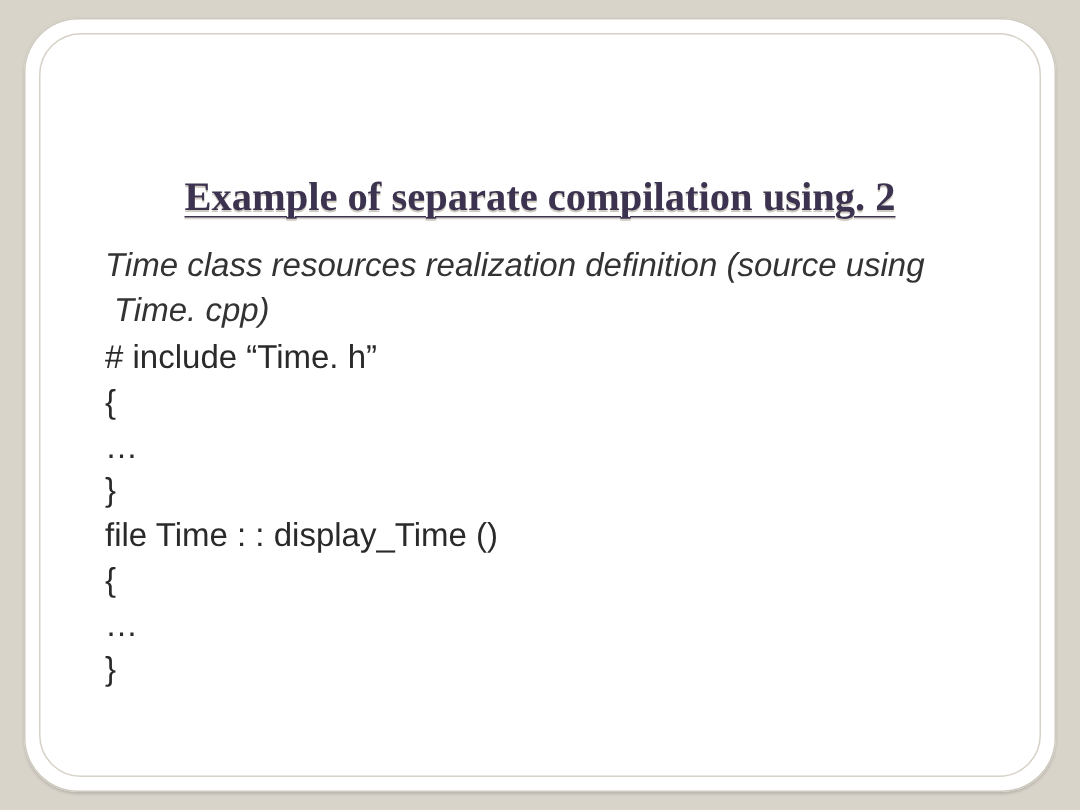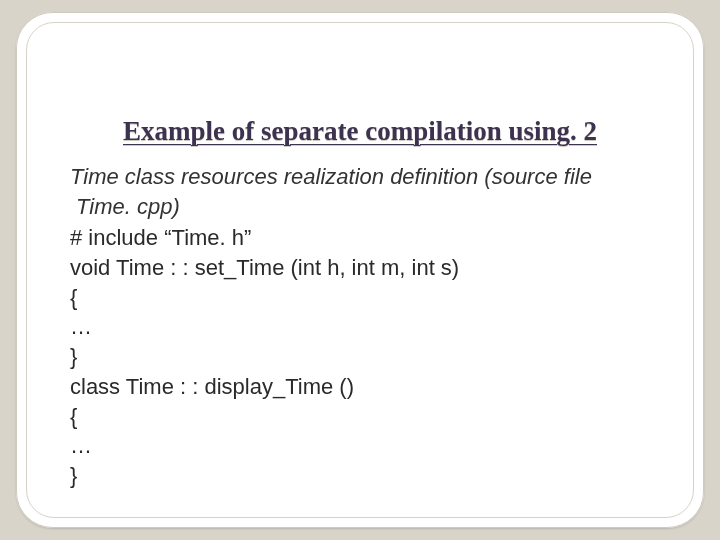--- a/index.html
+++ b/index.html
@@ -68,24 +68,23 @@
     white-space: pre;
     font-family: Verdana, Geneva, sans-serif;
   }
 </style>
 </head>
 <body>
 
 <div class="slide">
   <div class="title">Example of separate compilation using. 2</div>
   <div class="body">
-    <div class="desc">Time class resources realization definition (source file Time. cpp)</div>
+    <div class="desc">Time class resources realization definition (source using Time. cpp)</div>
     <div class="code"># include “Time. h”</div>
-    <div class="code">void Time : : set_Time (int h, int m, int s)</div>
     <div class="code">{</div>
     <div class="code">…</div>
     <div class="code">}</div>
-    <div class="code">class Time : : display_Time ()</div>
+    <div class="code">file Time : : display_Time ()</div>
     <div class="code">{</div>
     <div class="code">…</div>
     <div class="code">}</div>
   </div>
 </div>
 
 </body></html>

